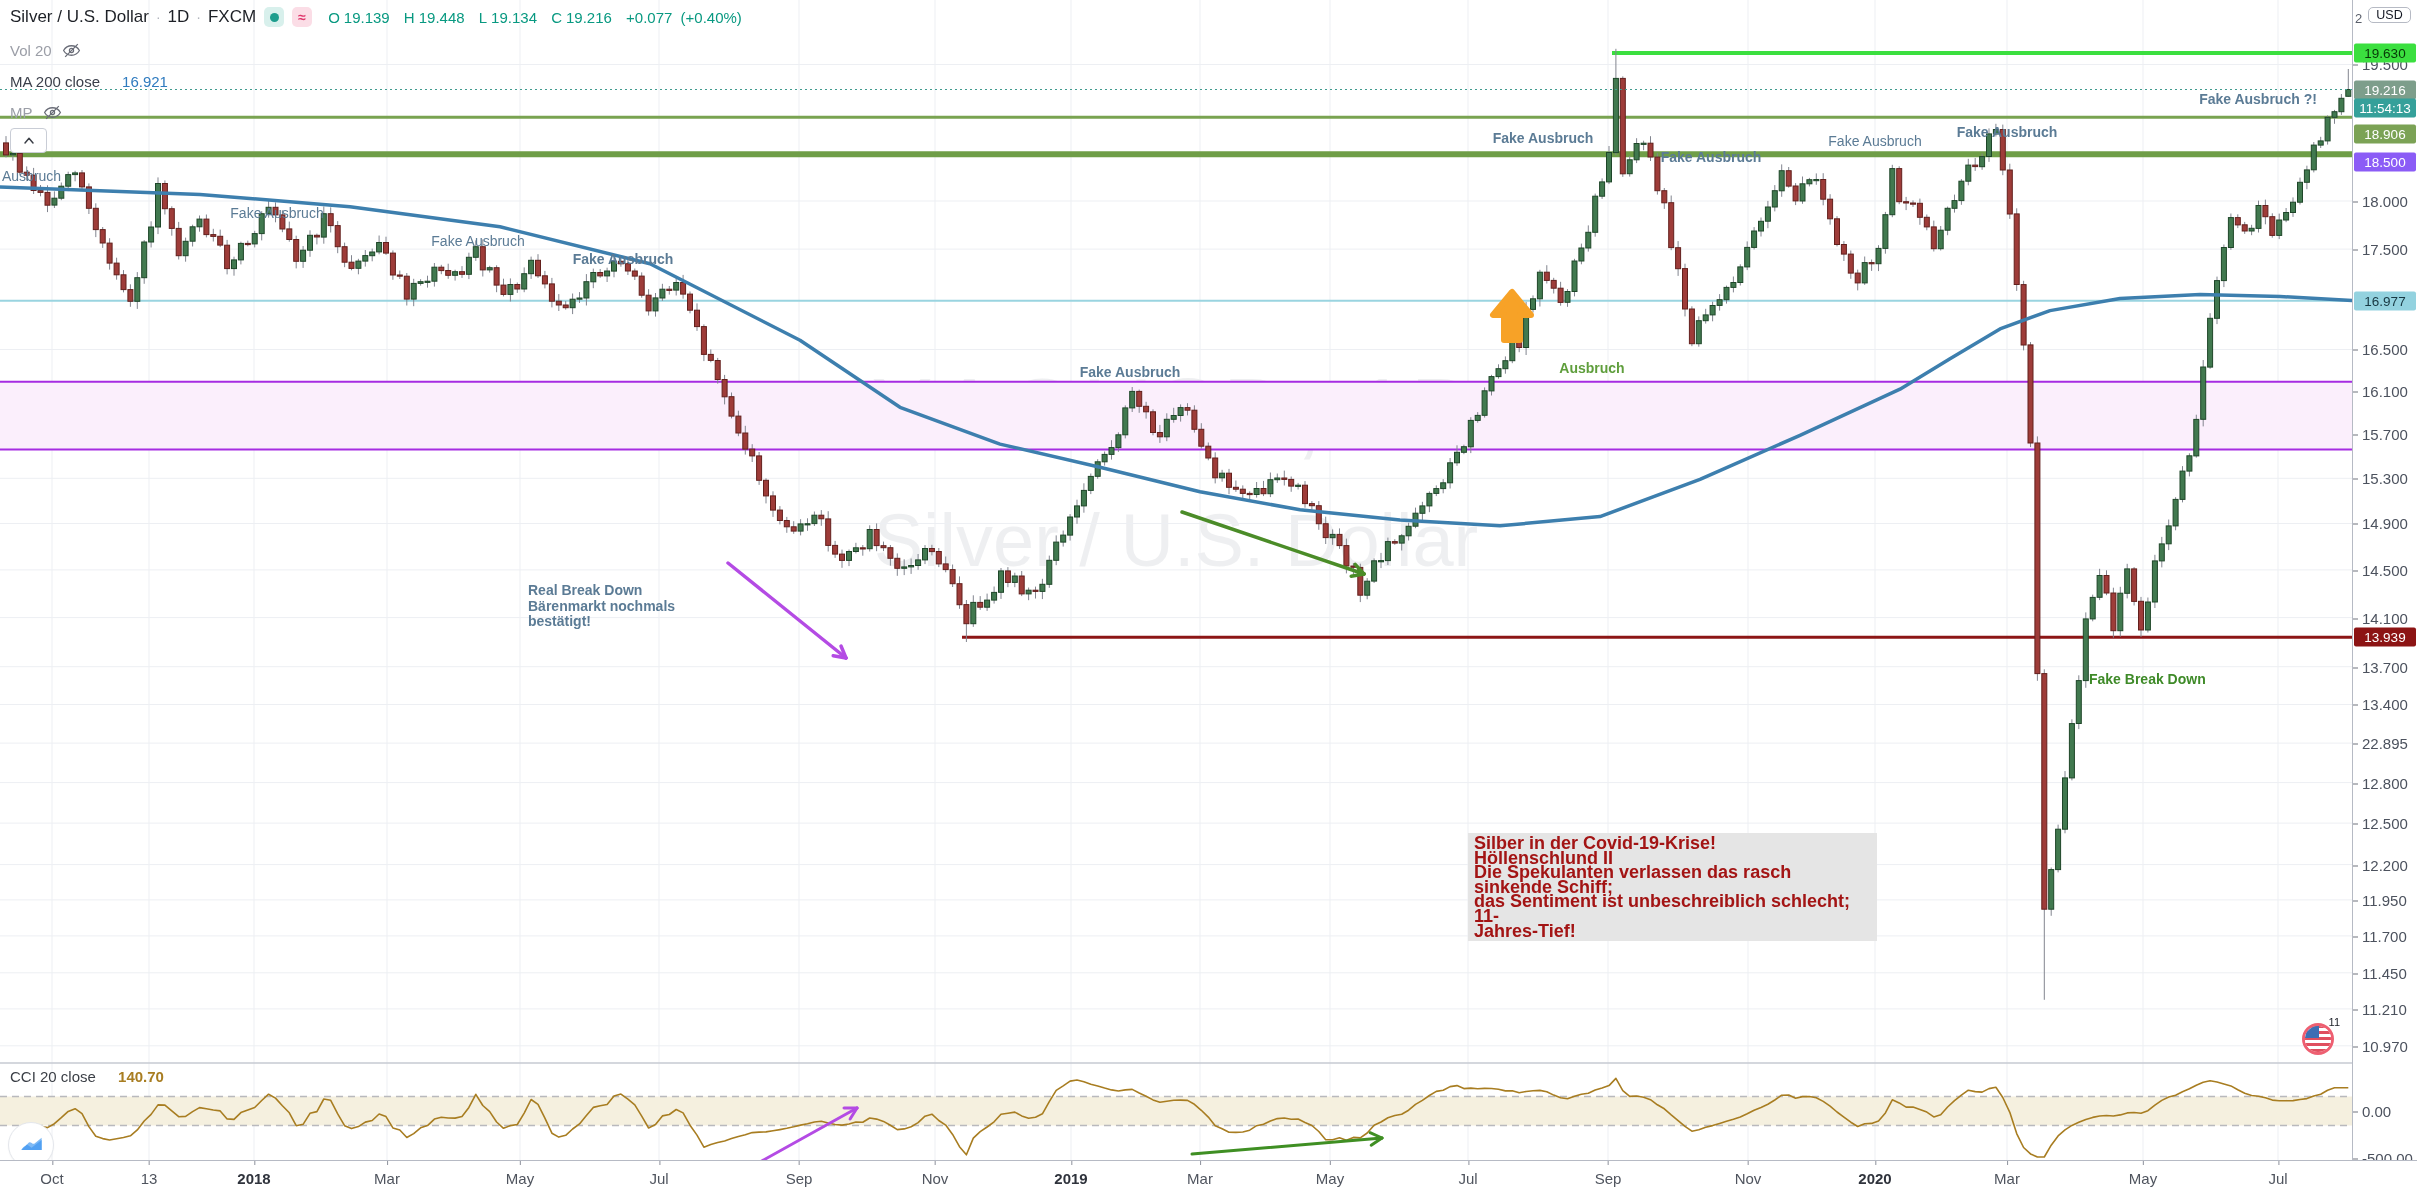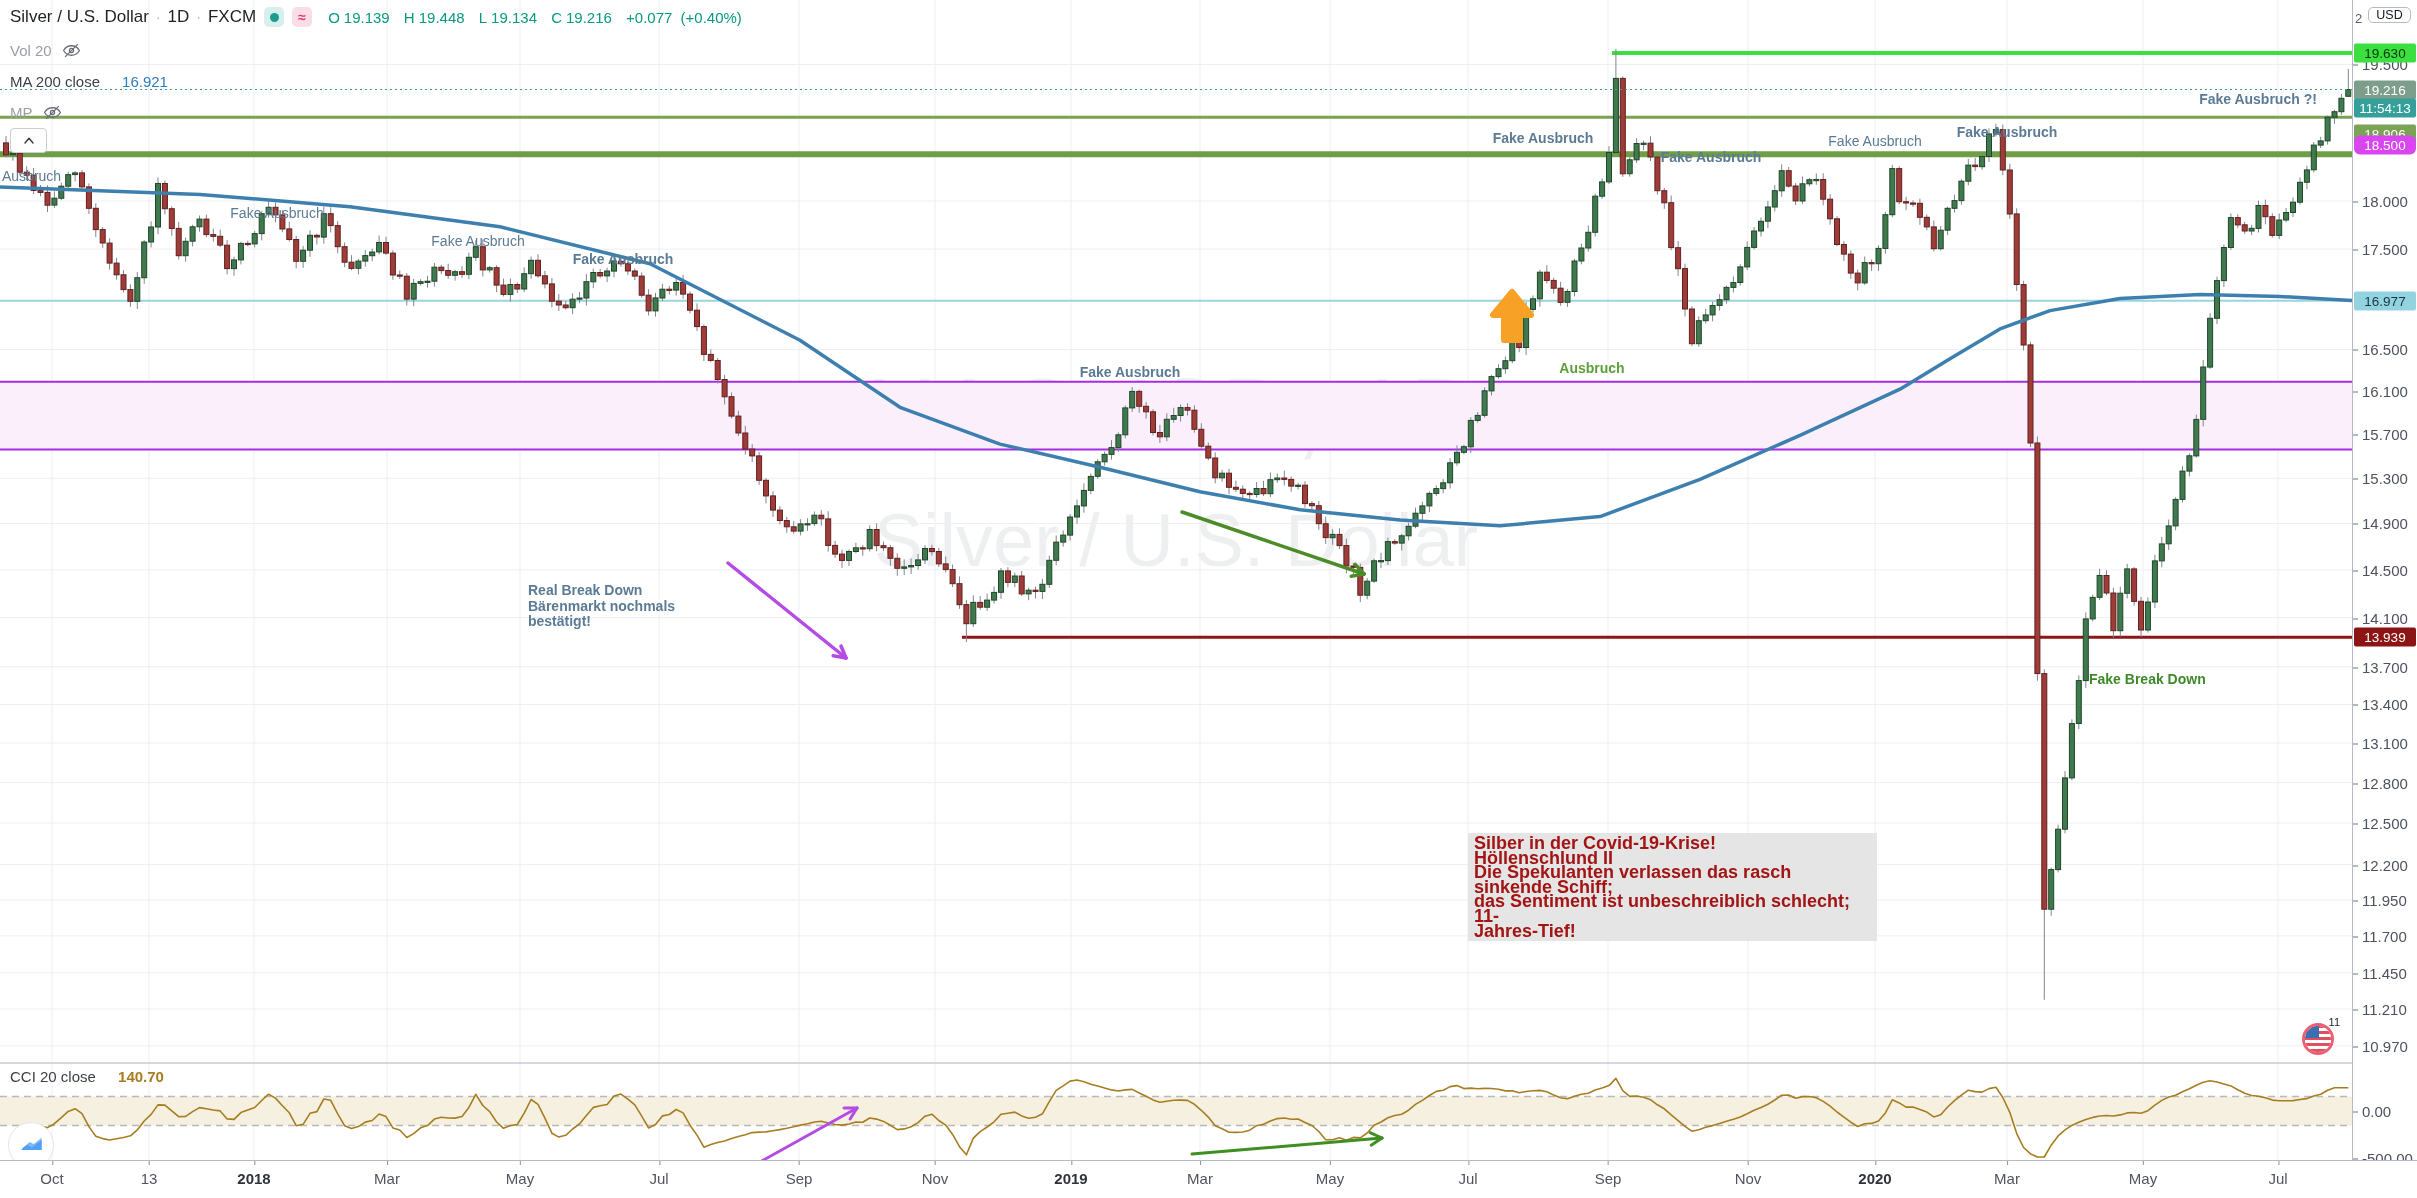--- a/index.html
+++ b/index.html
@@ -943,36 +943,36 @@
       <span class="ptick" style="top: 249px;">17.500</span>
       <span class="ptick" style="top: 349px;">16.500</span>
       <span class="ptick" style="top: 391px;">16.100</span>
       <span class="ptick" style="top: 434px;">15.700</span>
       <span class="ptick" style="top: 478px;">15.300</span>
       <span class="ptick" style="top: 523px;">14.900</span>
       <span class="ptick" style="top: 570px;">14.500</span>
       <span class="ptick" style="top: 618px;">14.100</span>
       <span class="ptick" style="top: 667px;">13.700</span>
       <span class="ptick" style="top: 704px;">13.400</span>
-      <span class="ptick" style="top: 743px;">13.100</span>
+      <span class="ptick" style="top: 743px;">22.895</span>
       <span class="ptick" style="top: 783px;">12.800</span>
       <span class="ptick" style="top: 823px;">12.500</span>
       <span class="ptick" style="top: 865px; text-align: right;">12.200</span>
       <span class="ptick" style="top: 900px;">11.950</span>
       <span class="ptick" style="top: 936px;">11.700</span>
       <span class="ptick" style="top: 973px;">11.450</span>
       <span class="ptick" style="top: 1009px;">11.210</span>
       <span class="ptick" style="top: 1046px;">10.970</span>
       <span class="ptick" style="top: 1111px;">0.00</span>
       <span class="ptick" style="top: 1158px;">-500.00</span>
       <span class="pchip" style="top: 53px; background: rgb(59, 223, 63); color: rgb(7, 56, 7);">19.630</span>
       <span class="pchip" style="top: 90px; background: rgb(125, 158, 139); color: rgb(255, 255, 255);">19.216</span>
       <span class="pchip" style="top: 108px; background: rgb(53, 160, 154); color: rgb(255, 255, 255);">11:54:13</span>
       <span class="pchip" style="top: 134px; background: rgb(123, 162, 85); color: rgb(255, 255, 255);">18.906</span>
-      <span class="pchip" style="top: 145px; background: #d946ef; color: rgb(255, 255, 255); border-radius: 6px;">18.500</span>
+      <span class="pchip" style="top: 162px; background: #8b5cf6; color: rgb(255, 255, 255);">18.500</span>
       <span class="pchip" style="top: 301px; background: rgb(147, 210, 223); color: rgb(23, 55, 65);">16.977</span>
       <span class="pchip" style="top: 637px; background: rgb(140, 20, 20); color: rgb(255, 255, 255);">13.939</span>
     </div>
 
   <div class="taxis" id="taxis">
       <span class="tlabel" style="left: 52px;">Oct</span>
       <span class="tlabel" style="left: 149px;">13</span>
       <span class="tlabel b" style="left: 254px;">2018</span>
       <span class="tlabel" style="left: 387px;">Mar</span>
       <span class="tlabel" style="left: 520px;">May</span>

